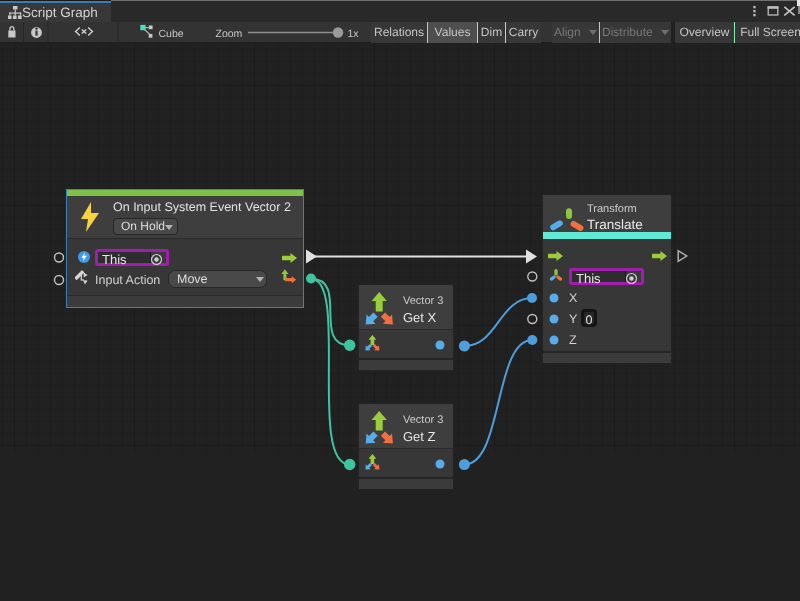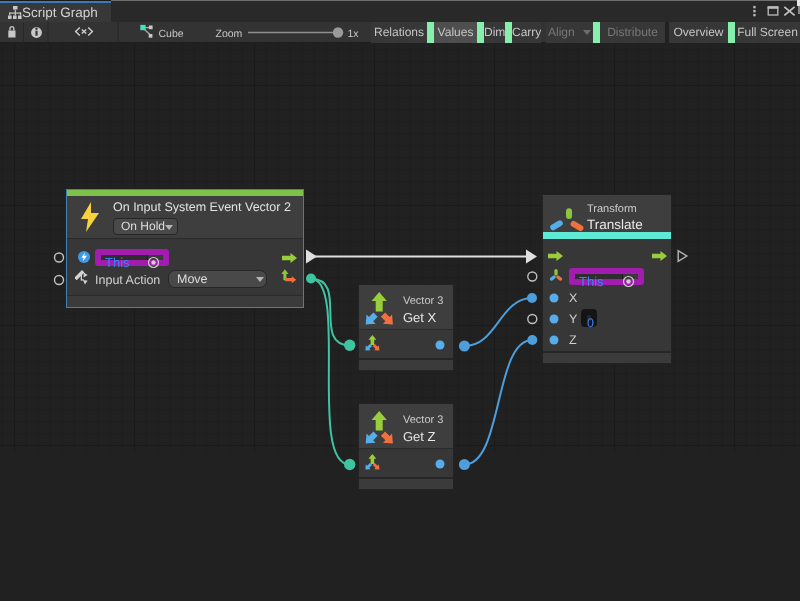--- a/index.html
+++ b/index.html
@@ -13,21 +13,21 @@
          border-top:2.5px solid #3B7AB3; display:flex; align-items:center; }
   #tabdark { position:absolute; left:0; top:0; width:111px; height:1px; background:#1a1a1a; }
   #tab svg { margin-left:8px; }
   #tab span { color:#d2d2d2; font-size:13.5px; margin-left:0; }
 
   
   #toolbar { position:absolute; left:0; top:22px; width:661px; height:21px; background:#333333;
              border-bottom:1px solid #1e1e1e;padding-left:27px; }
   #btnrow { position:absolute; left:371px; top:0; height:21px; display:flex; }
   .btn { height:21px; line-height:21px; text-align:center; color:#c6c6c6; font-size:12px;
-         background:#373737; border-left:7px solid #86efac; }
+         background:#373737; border-left:1px solid #86efac; }
   .btn.first { border-left:none; }
   .btn.on { background:#4e4e4e; }
   .btn.dis { color:#787878; }
   .dtri { display:inline-block; width:0; height:0; border-left:4px solid transparent;
           border-right:4px solid transparent; border-top:5px solid #8a8a8a; margin-left:5px; vertical-align:1px;}
 
   
   #canvas { position:absolute; left:0; top:43px; width:800px; height:410px; background-color:#212121;
     background-image:
       linear-gradient(#1a1a1a 1px, transparent 1px),
@@ -46,22 +46,22 @@
   #evhead { position:absolute; left:0; top:6px; right:0; height:43px; background:#3e3e3e;
             border-bottom:1px solid #2a2a2a; }
   #evtitle { position:absolute; left:46px; top:4px; color:#e2e2e2; font-size:12.5px; }
   #onhold { position:absolute; left:46px; top:22px; width:65px; height:17px; background:#494949;
             border:1px solid #272727; border-radius:4px; color:#dddddd; font-size:12px;
             line-height:15px; padding-left:7px; }
   #onhold .dtri { border-top-color:#b5b5b5; margin-left:0; position:absolute; right:4px; top:6px; }
   #evbody { position:absolute; left:0; top:50px; right:0; height:54px; }
   #evfoot { position:absolute; left:0; bottom:0; right:0; height:12px; background:#3b3b3b;
             border-top:1px solid #2a2a2a; }
-  .field { position:absolute; background:#2d2d2d; border:6px solid #a21caf; border-radius:3px;
-           color:#3b82f6; font-size:12.5px; }
+  .field { position:absolute; background:#2d2d2d; border:3px solid #a21caf; border-radius:3px;
+           color:#e5e5e5; font-size:12.5px; }
   .fbtn { position:absolute; right:0; top:0; bottom:0; width:16px; background:#3a3a3a;
           border-left:1px solid #191919; border-radius:0 2px 2px 0; }
   .drop { position:absolute; background:#494949; border:1px solid #272727; border-radius:7px;
           color:#dddddd; font-size:12.5px; }
   .rowlabel { position:absolute; color:#d2d2d2; font-size:12.5px; }
 
   
   #trnode { left:542px; top:151px; width:130px; height:170px; background:#373737; border:1px solid #232323; }
   #trhead { position:absolute; left:0; top:0; right:0; height:44px; background:#3e3e3e; border-bottom:7px solid #5eead4; }
   #trfoot { position:absolute; left:0; bottom:0; right:0; height:12px; background:#3b3b3b; border-top:2px solid #262626; }
@@ -144,21 +144,21 @@
       <text x="215.5" y="15" fill="#c6c6c6" font-size="10.5" font-family="Liberation Sans">Zoom</text>
       <line x1="248" y1="10.5" x2="342" y2="10.5" stroke="#8f8f8f" stroke-width="1.5"></line>
       <circle cx="338" cy="10.5" r="5.2" fill="#9a9a9a"></circle>
       <text x="347.5" y="15" fill="#c6c6c6" font-size="10.5" font-family="Liberation Sans">1x</text>
     </svg>
     <div id="btnrow">
       <div class="btn first" style="width:56px">Relations</div>
       <div class="btn on" style="width:50px">Values</div>
       <div class="btn" style="width:28px">Dim</div>
       <div class="btn" style="width:36px">Carry</div>
-      <div class="btn first dis" style="width:47px;margin-left:5px">Align <span class="dtri" style="border-top-color:#6e6e6e"></span></div>
+      <div class="btn first dis" style="width:47px;margin-left:11px">Align <span class="dtri" style="border-top-color:#6e6e6e"></span></div>
       <div class="btn dis" style="width:72px">Distribute <span class="dtri" style="border-top-color:#6e6e6e"></span></div>
       <div class="btn first" style="width:59px;margin-left:4px">Overview</div>
       <div class="btn" style="width:72px">Full Screen</div>
     </div>
   </div>
 
   <div id="canvas">
 
     <div class="node" id="evnode">
       <div id="evgreen"></div>

